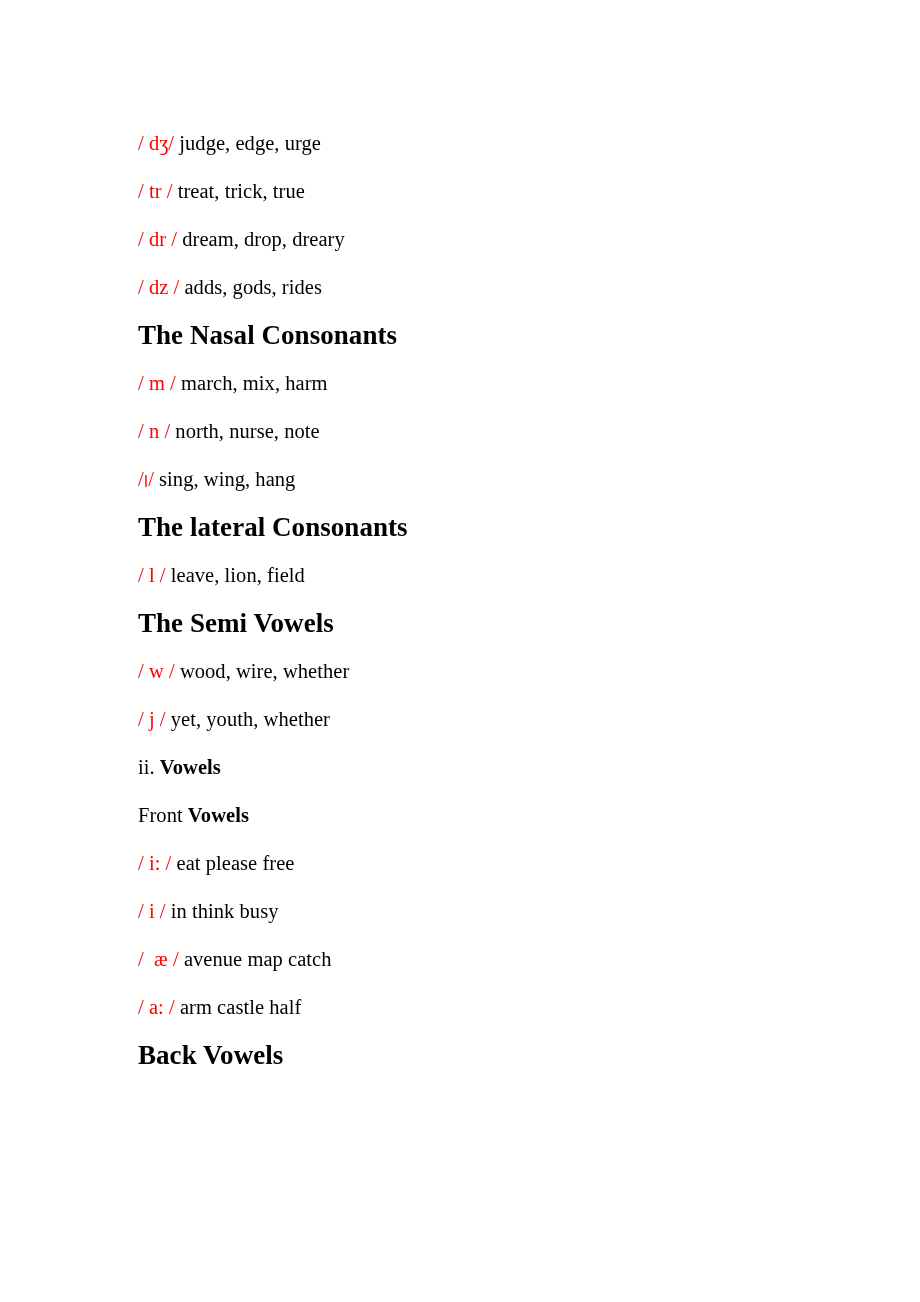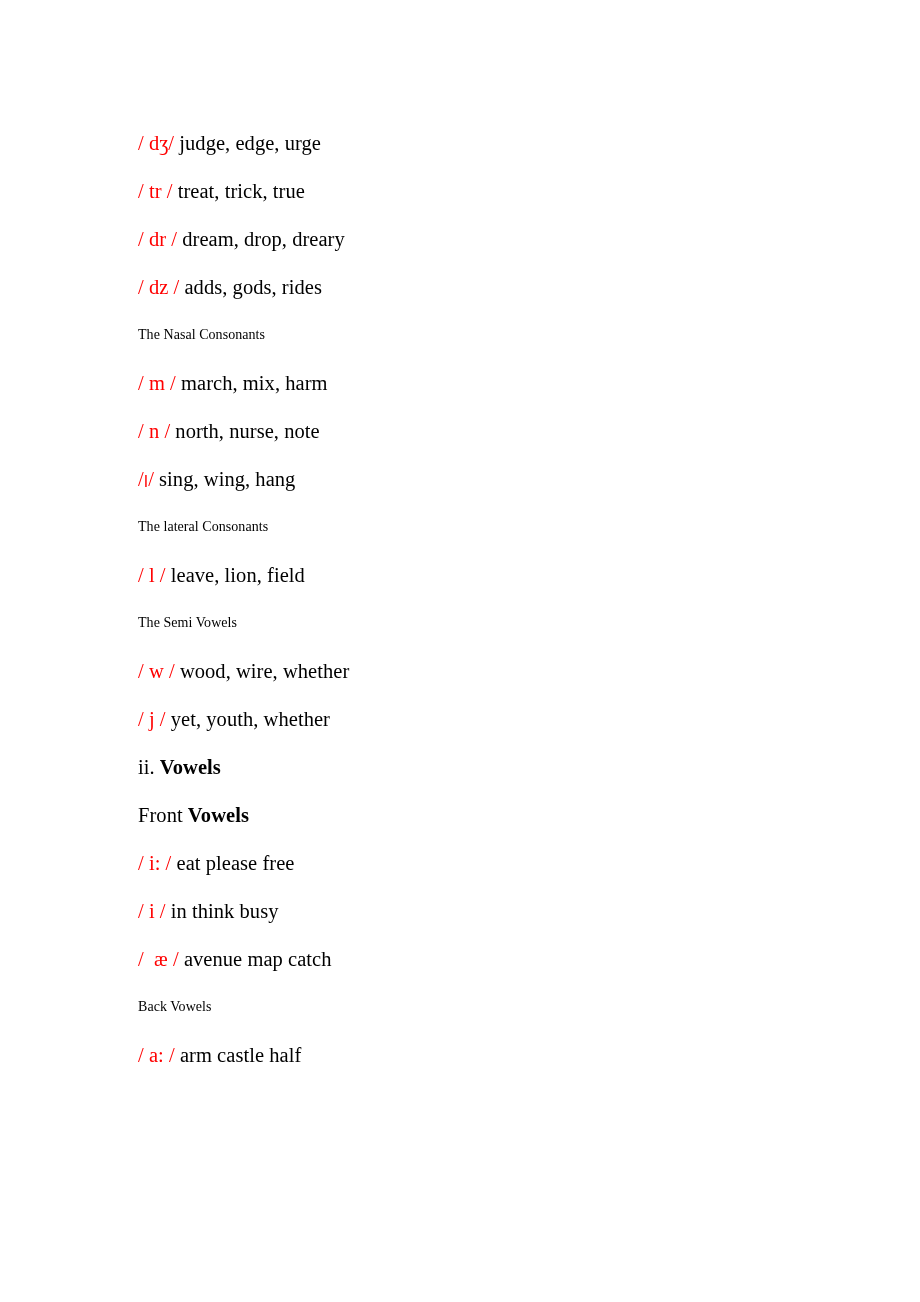--- a/index.html
+++ b/index.html
@@ -35,22 +35,22 @@
   .line {
     height: 48px;
     line-height: 48px;
     font-size: 20.5px;
     white-space: pre;
     letter-spacing: 0.05px;
   }
 
   
   .line.heading {
-    font-weight: normal;
-    font-size: 14px;
+    font-weight: bold;
+    font-size: 27px;
   }
 
   
   .sym {
     color: #FF0000;
   }
 
   
   .words {
     color: #000000;
@@ -109,18 +109,18 @@
 
     <div class="line"><span class="reg">Front </span><span class="bold">Vowels</span></div>
 
     <div class="line"><span class="sym">/ i: / </span><span class="words">eat please free</span></div>
 
     <div class="line"><span class="sym">/ i / </span><span class="words">in think busy</span></div>
 
 
     <div class="line"><span class="sym">/  æ / </span><span class="words">avenue map catch</span></div>
 
+    <div class="line"><span class="sym">/ a: / </span><span class="words">arm castle half</span></div>
+
     <div class="line heading">Back Vowels</div>
-
-    <div class="line"><span class="sym">/ a: / </span><span class="words">arm castle half</span></div>
 
   </div>
 </div>
 
 </body></html>

